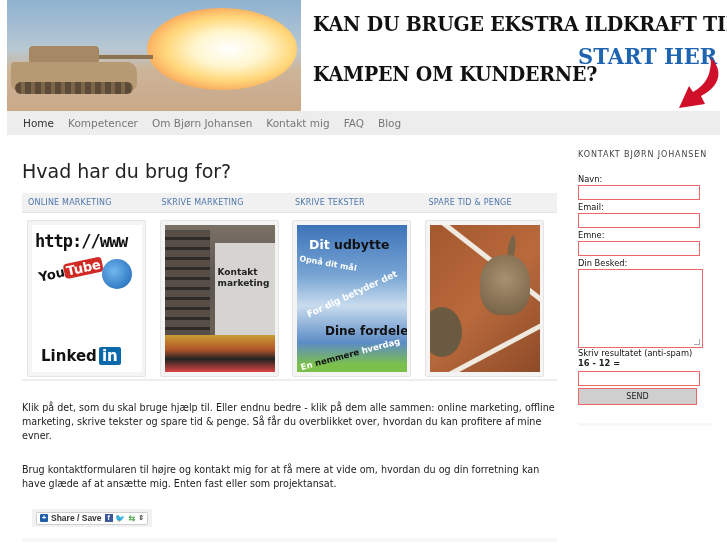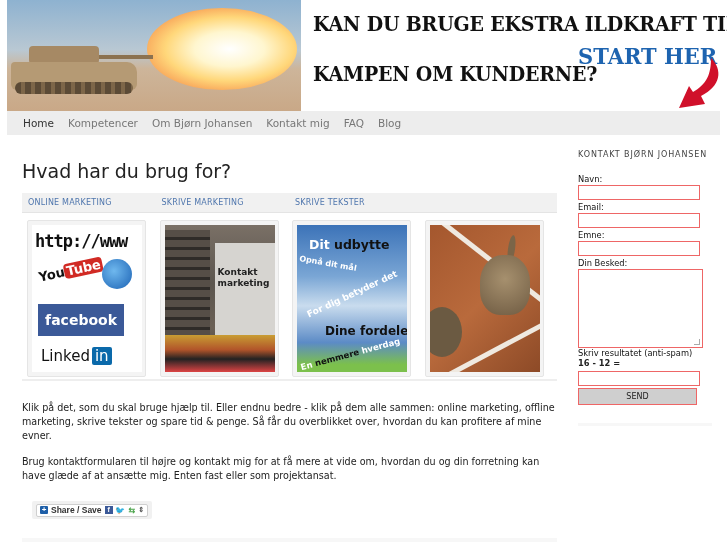--- a/index.html
+++ b/index.html
@@ -40,21 +40,21 @@
     .cards { display: flex; padding: 7px 0 0 5px; height: 168px; border-bottom: 2px solid #eee; }
     .card { width: 120px; height: 157px; margin-right: 13.5px; background: #f4f4f4; border: 1px solid #e5e5e5; border-radius: 2px; padding: 4px; position: relative; overflow: hidden; }
     .card .img { width: 110px; height: 147px; position: relative; overflow: hidden; }
     
     .card1 .img { background: #fff; }
     .c1-http { position: absolute; left: 3px; top: 6px; font-family: "DejaVu Sans Mono", monospace; font-weight: bold; font-size: 17px; color: #111; letter-spacing: -1px; }
     .c1-yt { position: absolute; left: 6px; top: 38px; font-weight: bold; font-size: 13px; color: #111; transform: rotate(-12deg); }
     .c1-yt span { background: #d12a24; color: #fff; border-radius: 4px; padding: 0 2px; }
     .c1-bird { position: absolute; left: 70px; top: 34px; width: 30px; height: 30px; border-radius: 50%; background: radial-gradient(circle at 40% 40%, #6fb8ee, #1b62b4); }
     .c1-fb { position: absolute; left: 6px; top: 79px; width: 86px; height: 32px; background: #3b5998; color: #fff; font-weight: bold; font-size: 14px; line-height: 32px; text-align: center; }
-    .c1-li { position: absolute; left: 9px; top: 122px; font-weight: normal; font-size: 15px; color: #111; }
+    .c1-li { position: absolute; left: 9px; top: 122px; font-weight: bold; font-size: 15px; color: #111; }
     .c1-li span { background: #0a69aa; color: #fff; border-radius: 2px; padding: 0 3px; margin-left: 2px; }
     
     .card2 .img { background: linear-gradient(180deg, #7a7066 0%, #5b554e 40%, #6b6055 70%, #3f3a35 100%); }
     .c2-bldg { position: absolute; left: 0; top: 5px; width: 45px; height: 110px; background: repeating-linear-gradient(180deg, #564e47 0 7px, #2f2b28 7px 10px); }
     .c2-board { position: absolute; left: 50px; top: 18px; width: 60px; height: 95px; background: #d6d4d0; }
     .c2-text { position: absolute; left: 53px; top: 42px; font-size: 9px; font-weight: bold; color: #222; line-height: 11px; }
     .c2-truck { position: absolute; left: 0; top: 110px; width: 110px; height: 37px; background: linear-gradient(180deg, #c99d33 0%, #b1542a 40%, #222 65%, #d44 100%); }
     
     .card3 .img { background: linear-gradient(180deg, #3c73b8 0%, #7aa6d5 35%, #c9dcee 55%, #5c8bc6 80%, #7cc04c 95%); }
     .c3 { position: absolute; font-weight: bold; white-space: nowrap; }
@@ -67,21 +67,21 @@
     .c3.e b { color: #111; }
     
     .card4 .img { background: linear-gradient(135deg, #a4572e 0%, #b96a3c 50%, #8d4a27 100%); }
     .c4-line1 { position: absolute; left: -20px; top: 40px; width: 180px; height: 5px; background: #efe9e0; transform: rotate(38deg); }
     .c4-line2 { position: absolute; left: -10px; top: 120px; width: 160px; height: 5px; background: #efe9e0; transform: rotate(-28deg); }
     .c4-hare { position: absolute; left: 50px; top: 30px; width: 50px; height: 60px; border-radius: 45% 45% 40% 40%; background: radial-gradient(circle at 50% 40%, #a6906e, #6f5b42); }
     .c4-ear { position: absolute; left: 78px; top: 10px; width: 7px; height: 28px; background: #7b6548; border-radius: 50%; transform: rotate(8deg); }
     .c4-turtle { position: absolute; left: -8px; top: 82px; width: 40px; height: 50px; border-radius: 50%; background: #6b5a42; }
 
     .para { font-size: 9.6px; line-height: 14px; color: #222; margin-top: 20px; width: 535px; }
-    .para + .para { margin-top: 12px; }
+    .para + .para { margin-top: 20px; }
     .share { display: inline-flex; align-items: center; margin: 18px 0 0 10px; height: 18px; padding: 2px 4px; background: #f1f1f1; border-radius: 2px; }
     .share-inner { display: flex; align-items: center; gap: 3px; border: 1px solid #cfcfcf; background: #fff; padding: 0 3px; height: 13px; border-radius: 2px; font-size: 8.5px; font-weight: bold; color: #333; font-family: "Liberation Sans", sans-serif; }
     .ico-plus { width: 8px; height: 8px; background: #1e5fa8; color: #fff; font-size: 8px; line-height: 8px; text-align: center; border-radius: 1px; }
     .ico-fb { width: 8px; height: 8px; background: #3b5998; color: #fff; font-size: 7px; line-height: 8px; text-align: center; }
     .ico-tw { color: #2aa0e0; font-size: 8px; }
     .ico-share { color: #4aa34a; font-size: 8px; }
     .ico-ud { color: #555; font-size: 7px; }
     .footer-bar { position: absolute; left: 22px; top: 538px; width: 535px; height: 4px; background: #f7f7f7; }
 
     
@@ -122,29 +122,29 @@
   <a>FAQ</a>
   <a>Blog</a>
 </nav>
 
 <div class="main">
   <h1 class="title">Hvad har du brug for?</h1>
   <div class="tabs">
     <a class="tab">ONLINE MARKETING</a>
     <a class="tab">SKRIVE MARKETING</a>
     <a class="tab">SKRIVE TEKSTER</a>
+    <a class="tab">SPARE TID &amp; PENGE</a>
   </div>
 
   <div class="cards">
     <div class="card card1">
       <div class="img">
         <div class="c1-http">http://www</div>
         <div class="c1-yt"><i style="font-style:normal">You</i><span>Tube</span></div>
         <div class="c1-bird"></div>
-        <div class="c1-fb">facebook</div>
         <div class="c1-li"><i style="font-style:normal">Linked</i><span>in</span></div>
       </div>
     </div>
     <div class="card card2">
       <div class="img">
         <div class="c2-bldg"></div>
         <div class="c2-board"></div>
         <div class="c2-text">
           <div>Kontakt</div>
           <div>marketing</div>

